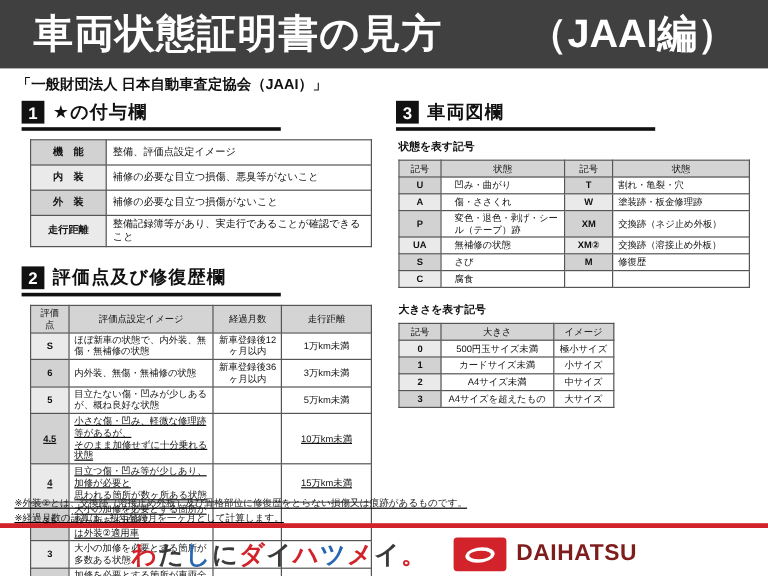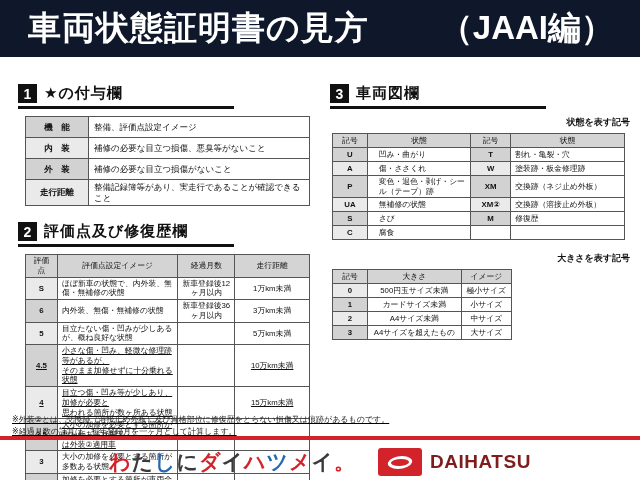--- a/index.html
+++ b/index.html
@@ -2,21 +2,21 @@
 <html><head>
 <meta charset="utf-8">
 <style>
   * { margin:0; padding:0; box-sizing:border-box; }
   html,body { width:640px; height:480px; background:#ffffff; overflow:hidden;
     font-family:"Liberation Sans","DejaVu Sans",sans-serif; }
   .stage { position:relative; width:640px; height:480px; background:#fff; }
 
   
   .banner { position:absolute; left:0; top:0; width:640px; height:57px;
-    background:#0f172a; color:#fff; display:flex; align-items:center;
+    background:#404040; color:#fff; display:flex; align-items:center;
     justify-content:space-between; padding:0 26px 0 28px; }
   .banner .t1 { font-size:33px; font-weight:900; letter-spacing:1px; }
   .banner .t2 { font-size:33px; font-weight:900; }
 
   .subtitle { position:absolute; left:14px; top:62px; font-size:12px;
     font-weight:700; color:#111; }
 
   
   .col-left  { position:absolute; left:18px;  top:84px; width:298px; }
   .col-right { position:absolute; left:330px; top:84px; width:300px; }
@@ -30,38 +30,38 @@
   .sec-title { font-size:15px; font-weight:700; color:#111; letter-spacing:1px; }
 
   table { border-collapse:collapse; background:#fff; }
   td, th { border:1px solid #555; font-size:8.5px; color:#111;
     padding:2px 5px; line-height:1.25; }
   th { font-weight:400; background:#d4d4d4; text-align:center; }
 
   
   .tbl-star { width:285px; margin-left:7px; }
   .tbl-star td.lbl { width:63px; text-align:center; font-weight:700; }
-  .tbl-star td { height:21px; }
+  .tbl-star td { height:21px;font-family:Liberation Mono, monospace; }
   .tbl-star tr:nth-child(odd)  td.lbl { background:#d2d2d2; }
   .tbl-star tr:nth-child(even) td.lbl { background:#eaeaea; }
 
   
   .tbl-eval { width:285px; margin-left:7px; }
   .tbl-eval td, .tbl-eval th { font-size:7.8px; padding:1px 4px; }
   .tbl-eval td.score { width:32px; text-align:center; font-weight:700; }
   .tbl-eval td.img   { width:121px; white-space:pre-line; }
   .tbl-eval td.mon   { width:57px; text-align:center; }
   .tbl-eval td.dist  { width:75px; text-align:center; }
   .tbl-eval tr.r     td { height:14px; }
   .tbl-eval tr.r2    td { height:23px;text-decoration:underline; }
   .tbl-eval tbody tr:nth-child(odd)  td.score { background:#eaeaea; }
   .tbl-eval tbody tr:nth-child(even) td.score { background:#d2d2d2; }
 
   
-  .mini-label { font-size:9px; font-weight:700; color:#111; margin:4px 0 4px 2px;text-align:right; }
+  .mini-label { font-size:9px; font-weight:700; color:#111; margin:4px 0 4px 2px; }
 
   
   .tbl-status { width:293px; margin-left:2px; }
   .tbl-status td, .tbl-status th { font-size:7.8px; padding:1px 4px; height:14px; }
   .tbl-status td.sym { width:33px; text-align:center; font-weight:700; }
   .tbl-status td.sym2 { width:38px; text-align:center; font-weight:700; }
   .tbl-status td.st { width:98px;padding-left:11px; }
   .tbl-status td.st2 { width:108px; }
   .tbl-status tbody tr:nth-child(odd)  .sym, .tbl-status tbody tr:nth-child(odd)  .sym2 { background:#d2d2d2; }
   .tbl-status tbody tr:nth-child(even) .sym, .tbl-status tbody tr:nth-child(even) .sym2 { background:#eaeaea; }
@@ -92,20 +92,21 @@
 </head>
 <body>
 
 <div class="stage">
 
   <div class="banner">
     <span class="t1">車両状態証明書の見方</span>
     <span class="t2">（JAAI編）</span>
   </div>
 
+  <div class="subtitle">「一般財団法人 日本自動車査定協会（JAAI）」</div>
 
   <div class="col-left">
 
     <div class="sec-head">
       <span class="num-box">1</span>
       <span class="sec-title">★の付与欄</span>
     </div>
 
     <table class="tbl-star">
       <tbody>

